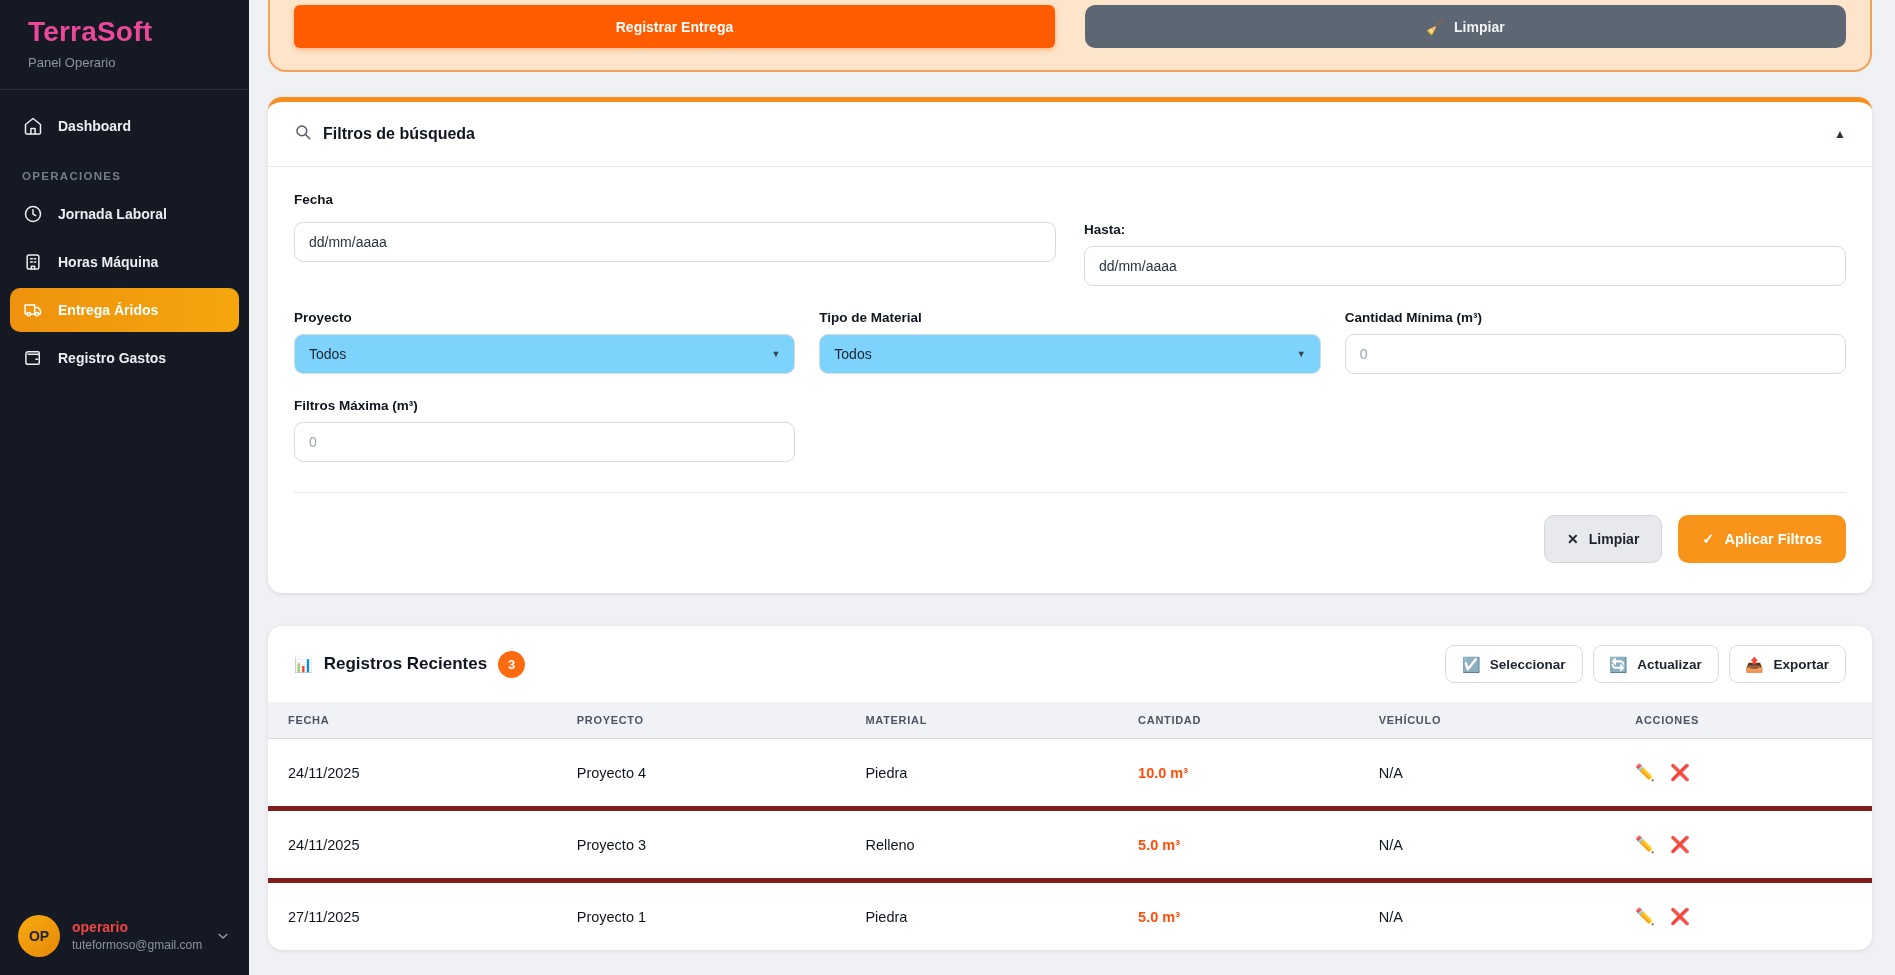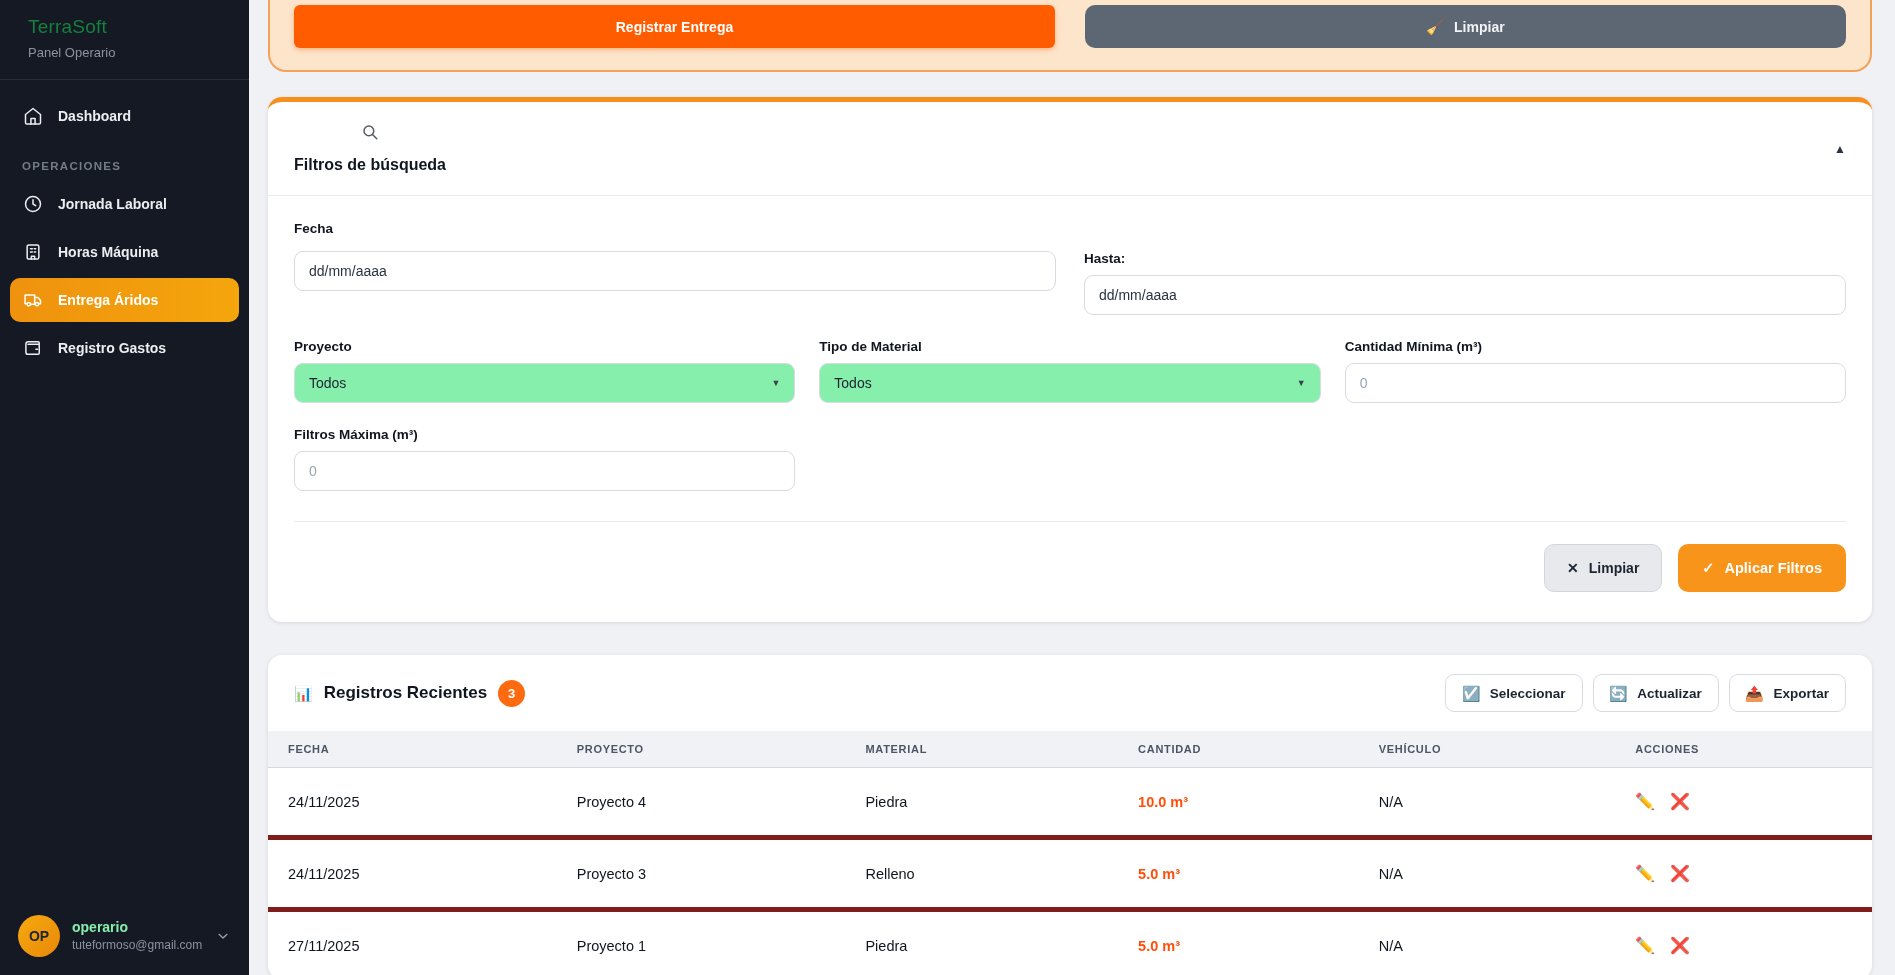--- a/index.html
+++ b/index.html
@@ -5,68 +5,68 @@
   * { box-sizing: border-box; margin: 0; padding: 0; }
   html,body { width:1895px; height:975px; overflow:hidden; }
   body {
     font-family: "Liberation Sans", sans-serif;
     display:flex;
     background:#f0f1f4;
   }
   
   .sidebar { width:249px; min-width:249px; background:#141924; display:flex; flex-direction:column; }
   .brand { padding:16px 28px 19px; border-bottom:1px solid #262c38; }
-  .brand-title { font-size:19px; font-weight:400; color:#15803d; letter-spacing:.2px; }
+  .brand-title { font-size:28px; font-weight:700; color:#ec4899; letter-spacing:.2px; }
   .brand-sub { font-size:13px; color:#8b92a0; margin-top:7px; }
   .nav { padding:14px 10px 0; flex:1; }
   .nav-item { display:flex; align-items:center; gap:14px; padding:11px 12px; border-radius:10px;
               color:#eceef1; font-size:14px; font-weight:600; margin-bottom:4px; cursor:pointer; }
   .nav-item.active { background:linear-gradient(90deg,#ef920e,#f5a60c); color:#ffffff; }
   .nicon { width:22px; height:22px; display:flex; align-items:center; justify-content:center; flex:none; }
   .nicon svg { stroke:currentColor; fill:none; stroke-width:1.8; stroke-linecap:round; stroke-linejoin:round; }
   .nav-section { padding:18px 12px 10px; font-size:11.5px; font-weight:700; letter-spacing:1.3px; color:#747c8a; }
   .user { display:flex; align-items:center; gap:12px; padding:16px 18px 18px; }
   .avatar { width:42px; height:42px; border-radius:50%; background:linear-gradient(135deg,#f7aa0e,#e8880a);
             color:#20262f; font-weight:700; font-size:14px; display:flex; align-items:center; justify-content:center; flex:none; }
   .user-meta { line-height:1.25; }
-  .user-name { font-size:14px; font-weight:700; color:#86efac; }
+  .user-name { font-size:14px; font-weight:700; color:#ef4444; }
   .user-email { font-size:12px; color:#8b92a0; margin-top:2px; }
   .user-chevron { margin-left:auto; color:#9aa1ad; display:flex; }
   .user-chevron svg { stroke:currentColor; fill:none; stroke-width:2; stroke-linecap:round; stroke-linejoin:round; }
 
   
   .main { flex:1; padding:0 23px 0 19px; overflow:hidden; }
 
   .top-banner { background:#fce5cb; border:2px solid #f4a259; border-top:none;
                 border-radius:0 0 18px 18px; padding:5px 24px 22px; display:flex; gap:30px; }
   .btn-register { flex:1; height:43px; background:#ff5c00; border:none; border-radius:6px;
                   color:#ffffff; font-size:14px; font-weight:700; font-family:inherit; cursor:pointer;
                   box-shadow:0 2px 5px rgba(255,92,0,.35); }
   .btn-clean-top { flex:1; height:43px; background:#5d6673; border:none; border-radius:10px;
                    color:#f2f3f5; font-size:14px; font-weight:700; font-family:inherit; cursor:pointer;
                    display:flex; align-items:center; justify-content:center; gap:9px; }
 
   .card { background:#ffffff; border-radius:14px; box-shadow:0 1px 4px rgba(15,23,42,.10); }
   .card-filters { margin-top:25px; border-top:5px solid #f78f1e; }
   .cf-header { display:flex; align-items:center; justify-content:space-between; padding:21px 26px;
                border-bottom:1px solid #e8eaee; cursor:pointer; }
-  .cf-title { display:flex; align-items:center; gap:11px; font-size:16px; font-weight:700; color:#10161f;flex-direction:column; }
+  .cf-title { display:flex; align-items:center; gap:11px; font-size:16px; font-weight:700; color:#10161f; }
   .cf-title svg { stroke:#555c66; fill:none; stroke-width:2; stroke-linecap:round; }
   .cf-collapse { color:#2b3442; font-size:12px; }
   .cf-body { padding:25px 26px 30px; }
   .flabel { font-size:13.5px; font-weight:700; color:#10161f; display:block; }
   .grid2 { display:grid; grid-template-columns:1fr 1fr; gap:28px; margin-top:15px; }
   .grid3 { display:grid; grid-template-columns:1fr 1fr 1fr; gap:24px; margin-top:24px; }
   .field .flabel { margin-bottom:9px; }
   .tinput { width:100%; height:40px; border:1px solid #d7dbe1; border-radius:9px; padding:0 14px;
             font-size:14px; color:#2b3442; background:#ffffff; font-family:inherit; }
   .tinput::placeholder { color:#9aa3ae; }
   .selectbox { height:40px; border:1px solid #d7dbe1; border-radius:9px; display:flex; align-items:center;
                justify-content:space-between; padding:0 14px; font-size:14px; color:#1c2430;
-               background:#86efac; cursor:pointer; }
+               background:#7dd3fc; cursor:pointer; }
   .selectbox .arrow { font-size:9px; color:#3a4350; }
   .cf-divider { border:none; border-top:1px solid #e8eaee; margin:30px 0 0; }
   .cf-actions { display:flex; justify-content:flex-end; gap:16px; padding-top:22px; }
   .btn-clear { display:flex; align-items:center; gap:10px; background:#e7e9ed; border:1px solid #d2d6dc;
                border-radius:10px; padding:0 22px; height:48px; font-size:14px; font-weight:600;
                color:#1c2430; font-family:inherit; cursor:pointer; }
   .btn-apply { display:flex; align-items:center; gap:10px; background:#f9941a; border:none;
                border-radius:10px; padding:0 24px; height:48px; font-size:14.5px; font-weight:700;
                color:#ffffff; font-family:inherit; cursor:pointer; }
 

